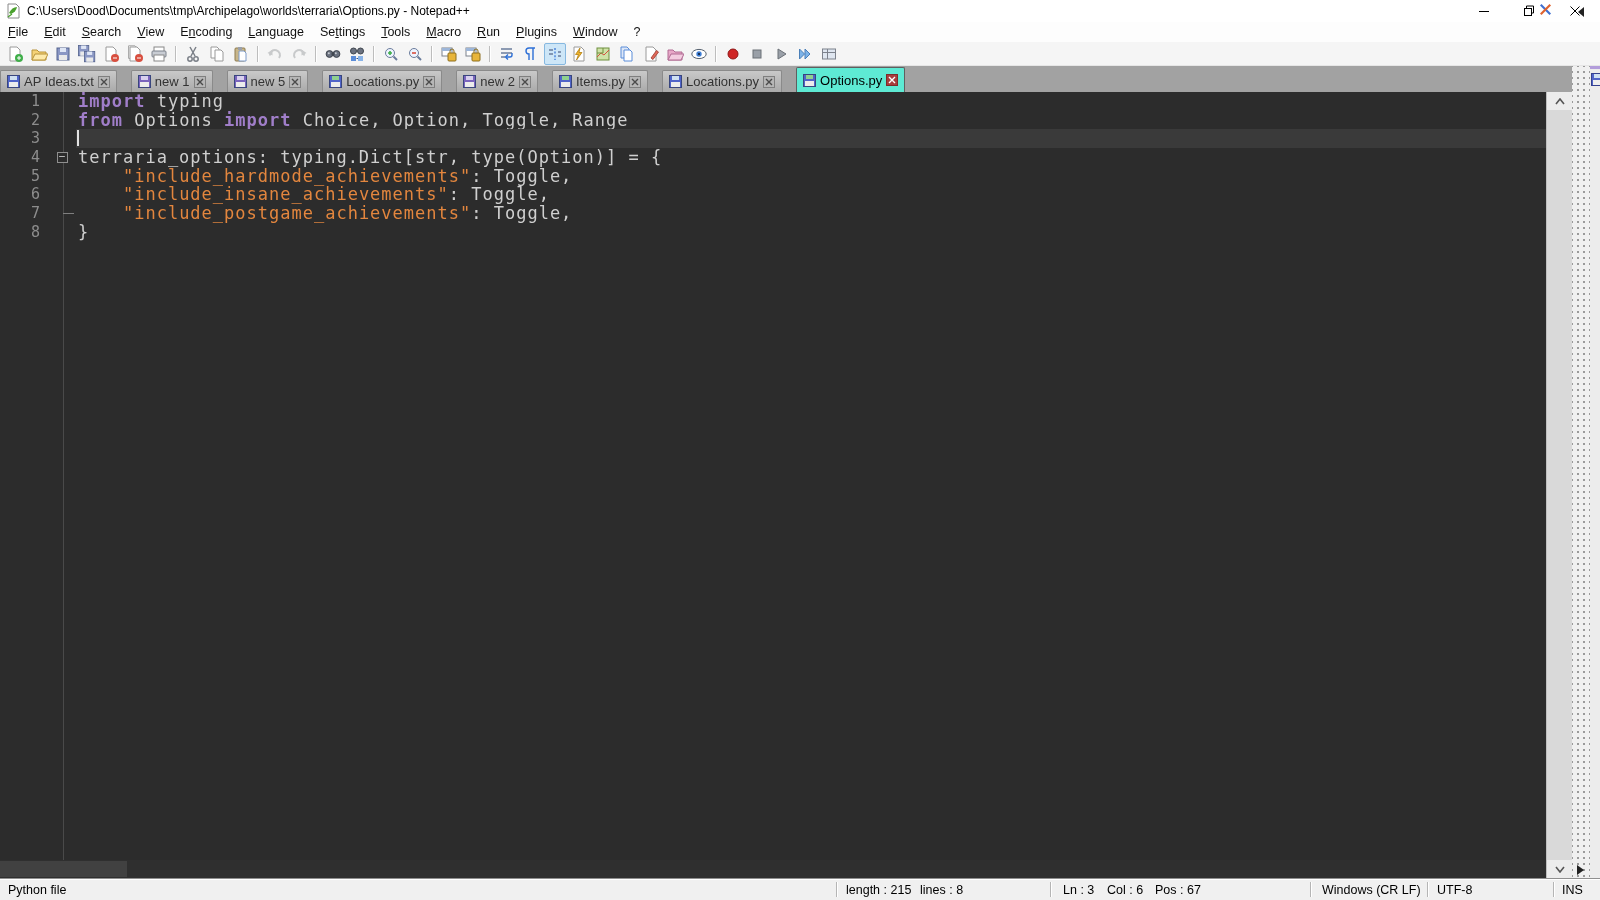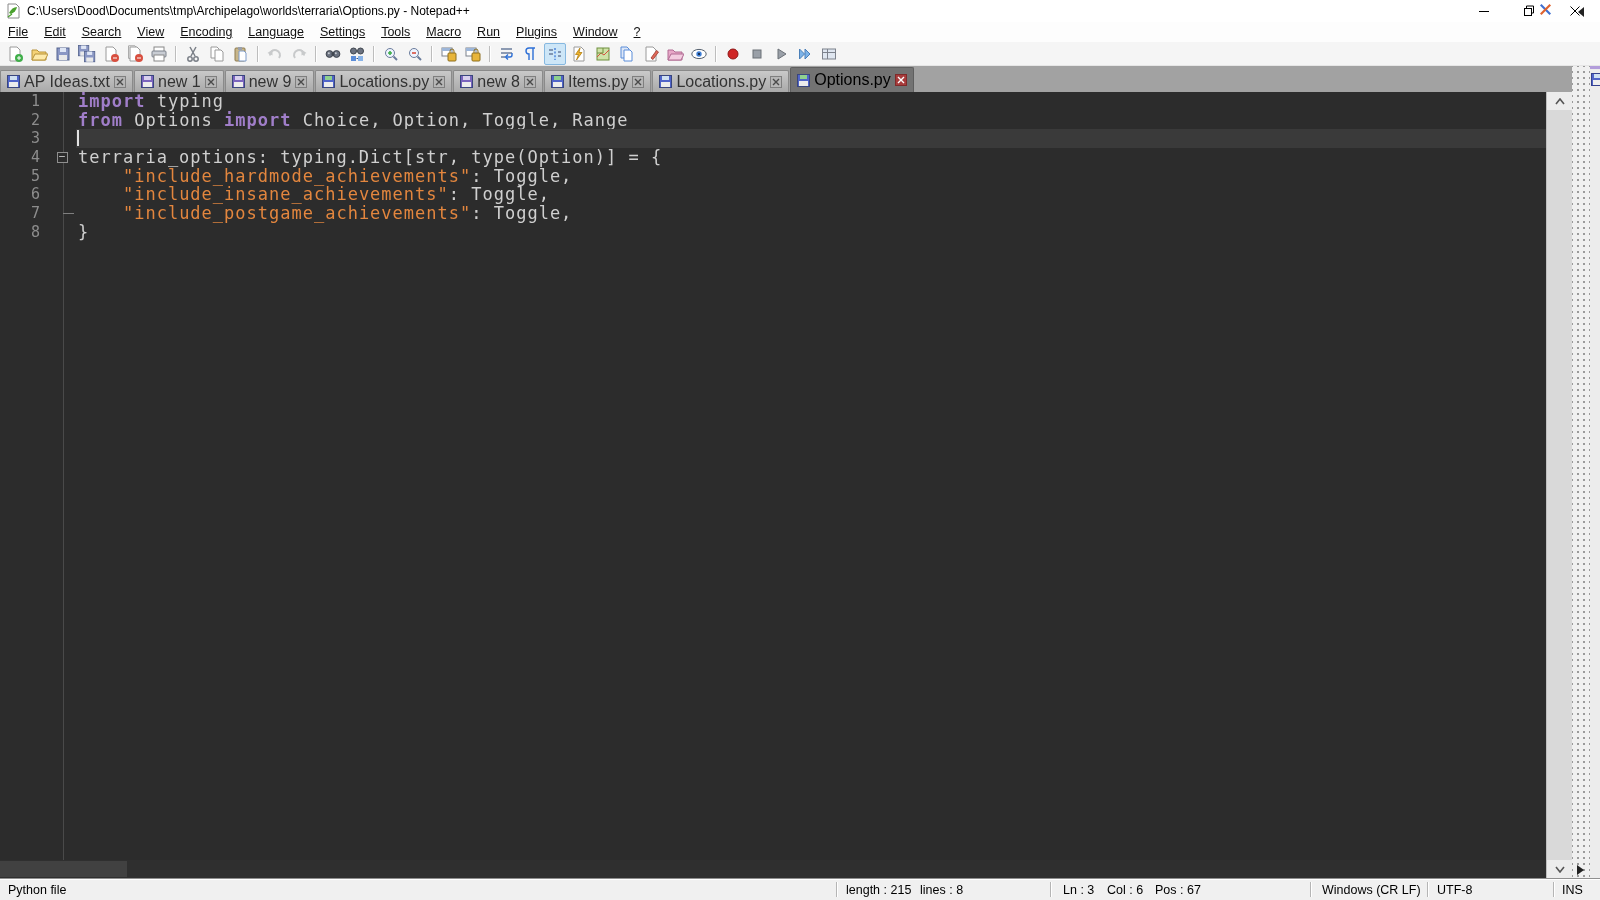--- a/index.html
+++ b/index.html
@@ -9,39 +9,39 @@
   
   #titlebar{position:absolute;left:0;top:0;width:1600px;height:22px;background:#ffffff;
     display:flex;align-items:center;font-size:12px;color:#000;}
   #title-icon{margin:0 6px 0 5px;width:16px;height:16px;}
   .win-btn{position:absolute;top:0;width:34px;height:22px;display:flex;align-items:center;justify-content:center;}
   .win-btn svg{display:block}
 
   
   #menubar{position:absolute;left:0;top:22px;width:1600px;height:20px;background:#fdfdfd;
     display:flex;align-items:center;font-size:12.5px;color:#111;}
-  .menu-item{padding:2px 8px;cursor:default;text-decoration:underline;}
+  .menu-item{padding:2px 8px;cursor:default;}
   .menu-item u{text-decoration:underline;}
   #menu-close-x{position:absolute;right:48px;top:3px;}
 
   
   #toolbar{position:absolute;left:0;top:42px;width:1600px;height:24px;background:#f5f5f5;
     display:flex;align-items:center;padding-left:3px;box-sizing:border-box;border-bottom:1px solid #e6e6e6;}
   .tb{width:20px;height:20px;display:flex;align-items:center;justify-content:center;margin:0 1px;border:1px solid transparent;border-radius:2px;}
   .tb.disabled{opacity:.5;filter:grayscale(60%);}
   .tb.active{background:#cde6f7;border-color:#86b8e0;}
   .tb-sep{width:1px;height:16px;background:#bdbdbd;border-right:1px solid #fff;margin:0 4px;}
 
   
   #tabbar{position:absolute;left:0;top:66px;width:1600px;height:26px;background:#a2a2a2;
     display:flex;align-items:flex-end;box-sizing:border-box;}
-  .tab{display:flex;align-items:center;gap:4px;height:21px;padding:0 6px;margin-right:1px;
+  .tab{display:flex;align-items:center;gap:4px;height:21px;padding:0 6px;margin-right:14px;
     background:linear-gradient(#c9c9c9,#a9a9a9);border:1px solid #8a8a8a;border-bottom:none;
-    border-radius:2px 2px 0 0;font-size:16px;color:#333;white-space:nowrap;}
-  .tab.active{height:24px;background:#737373;border-color:#5f5f5f;color:#000;}
+    border-radius:2px 2px 0 0;font-size:13px;color:#333;white-space:nowrap;}
+  .tab.active{height:24px;background:#5eead4;border-color:#5f5f5f;color:#000;}
   #tab-scroll-left{position:absolute;right:14px;top:6px;}
 
   
   #editor{position:absolute;left:0;top:92px;width:1546px;height:768px;background:#2c2c2c;
     font-family:"DejaVu Sans Mono",monospace;font-size:17px;letter-spacing:1px;overflow:hidden;}
   #margin-line{position:absolute;left:63px;top:0;bottom:0;width:1px;background:#4a4a4a;}
   .code-row{display:flex;height:18.7px;line-height:18.6px;position:relative;}
   .ln{width:45px;box-sizing:border-box;padding-right:4px;text-align:right;color:#8d8d8d;font-size:15px;}
   .fold{width:31px;position:relative;}
   .fold-box{position:absolute;left:12px;top:4px;width:11px;height:11px;border:1px solid #8f8f8f;
@@ -378,21 +378,21 @@
           <rect x="0.5" y="0.5" width="11" height="11" fill="#b6b6b6" stroke="#7f7f7f"></rect>
           <path d="M3 3l6 6M9 3l-6 6" stroke="#4a4a4a" stroke-width="1.4"></path>
         </svg>
       </div>
       <div class="tab">
         <svg width="13" height="13" viewBox="0 0 13 13">
           <rect x="0.5" y="0.5" width="12" height="12" fill="#7a64bd" stroke="#39467e"></rect>
           <rect x="3" y="1" width="7" height="4" fill="#d8d0ee"></rect>
           <rect x="2" y="7" width="9" height="5" fill="#ececec"></rect>
         </svg>
-        <span>new 9</span>
+        <span>new 5</span>
         <svg width="12" height="12" viewBox="0 0 12 12">
           <rect x="0.5" y="0.5" width="11" height="11" fill="#b6b6b6" stroke="#7f7f7f"></rect>
           <path d="M3 3l6 6M9 3l-6 6" stroke="#4a4a4a" stroke-width="1.4"></path>
         </svg>
       </div>
       <div class="tab">
         <svg width="13" height="13" viewBox="0 0 13 13">
           <rect x="0.5" y="0.5" width="12" height="12" fill="#5064c9" stroke="#39467e"></rect>
           <rect x="3" y="1" width="7" height="4" fill="#8fd08f"></rect>
           <rect x="2" y="7" width="9" height="5" fill="#ececec"></rect>
@@ -402,21 +402,21 @@
           <rect x="0.5" y="0.5" width="11" height="11" fill="#b6b6b6" stroke="#7f7f7f"></rect>
           <path d="M3 3l6 6M9 3l-6 6" stroke="#4a4a4a" stroke-width="1.4"></path>
         </svg>
       </div>
       <div class="tab">
         <svg width="13" height="13" viewBox="0 0 13 13">
           <rect x="0.5" y="0.5" width="12" height="12" fill="#7a64bd" stroke="#39467e"></rect>
           <rect x="3" y="1" width="7" height="4" fill="#d8d0ee"></rect>
           <rect x="2" y="7" width="9" height="5" fill="#ececec"></rect>
         </svg>
-        <span>new 8</span>
+        <span>new 2</span>
         <svg width="12" height="12" viewBox="0 0 12 12">
           <rect x="0.5" y="0.5" width="11" height="11" fill="#b6b6b6" stroke="#7f7f7f"></rect>
           <path d="M3 3l6 6M9 3l-6 6" stroke="#4a4a4a" stroke-width="1.4"></path>
         </svg>
       </div>
       <div class="tab">
         <svg width="13" height="13" viewBox="0 0 13 13">
           <rect x="0.5" y="0.5" width="12" height="12" fill="#5064c9" stroke="#39467e"></rect>
           <rect x="3" y="1" width="7" height="4" fill="#8fd08f"></rect>
           <rect x="2" y="7" width="9" height="5" fill="#ececec"></rect>

